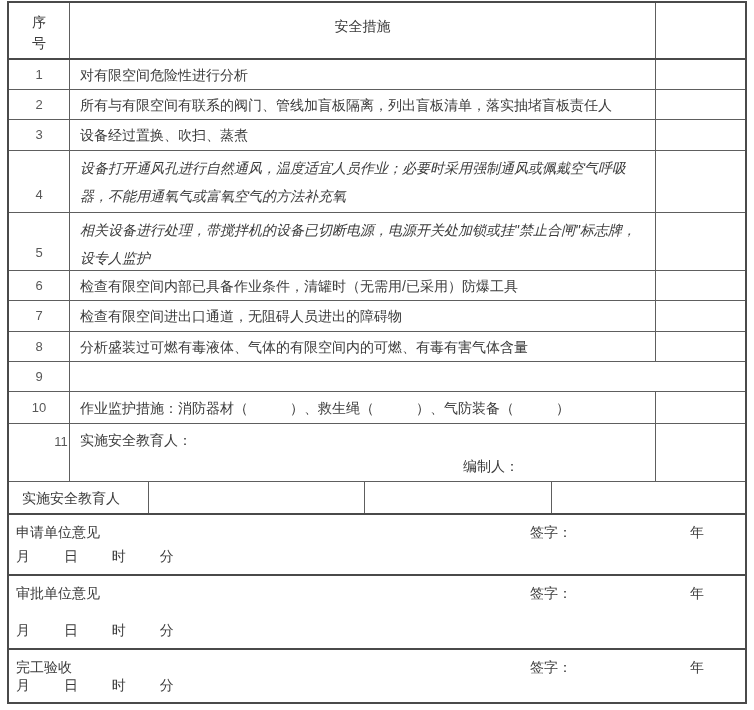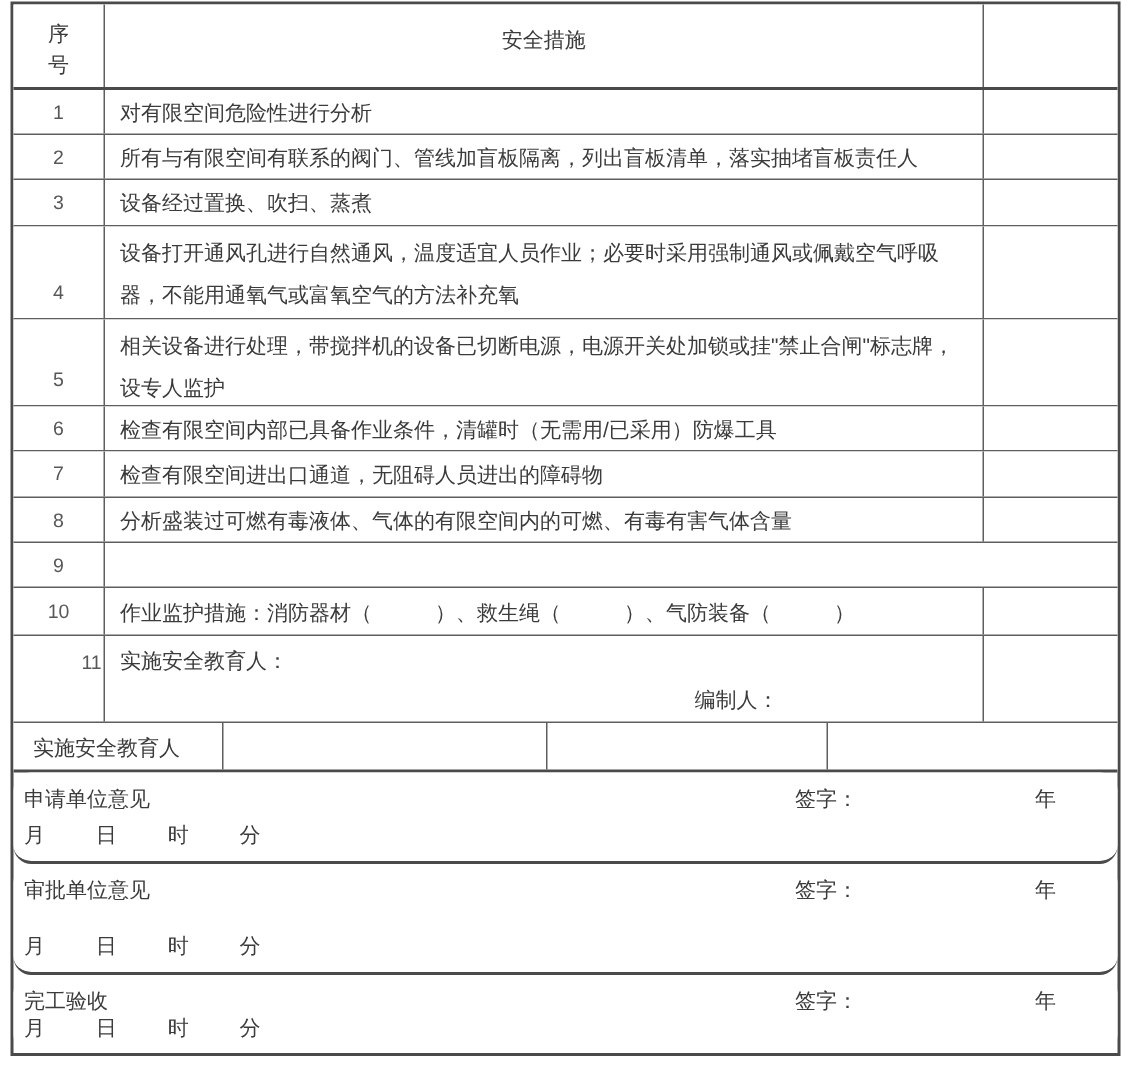--- a/index.html
+++ b/index.html
@@ -24,35 +24,35 @@
   .grid-edu{grid-template-columns:140px 216px 187px 1fr;}
   .cell{
     box-sizing:border-box;display:flex;align-items:center;
     overflow:hidden;line-height:20px;
   }
   .cell.vline{border-right:1px solid #5e5e5e;}
   .cell.num{justify-content:center;color:#585858;font-size:13px;}
   .cell.num.num-bottom{align-items:flex-end;padding-bottom:7px;}
   .cell.num.num-top{align-items:flex-start;padding-top:8px;padding-left:44px;}
   .cell.measure{padding:2px 8px 2px 10px;line-height:28px;}
-  .cell.measure.wrap2{align-items:flex-start;padding-top:3px;}
+  .cell.measure.wrap2{align-items:flex-start;padding-top:3px;font-style:italic;}
   .hdr-seq{flex-direction:column;justify-content:space-between;
     padding:11px 0 7px;align-items:center;line-height:16px;}
   .hdr-measure{justify-content:center;align-items:flex-start;padding-top:13px;}
   .hdr-confirm{justify-content:center;align-items:flex-start;padding-top:13px;}
   .cell.col2{
     flex-direction:column;align-items:stretch;justify-content:space-between;
     padding:7px 8px 6px 10px;line-height:18px;
   }
   .compiler-line{margin-left:383px;}
   .edu-label{padding-left:13px;}
   .section{
     display:flex;flex-direction:column;justify-content:space-between;
     box-sizing:border-box;border-bottom:2px solid #4a4a4a;
-    padding:8px 0 9px;background:#fff;border-radius:12px;
+    padding:8px 0 9px;background:#fff;
   }
   .section.last{border-bottom:none;}
   .sec-line1{position:relative;padding-left:7px;line-height:18px;}
   .sec-sign{position:absolute;left:521px;top:0;}
   .sec-year{position:absolute;left:681px;top:0;}
   .sec-line2{padding-left:7px;line-height:18px;}
   .sec-line2 span{display:inline-block;margin-right:30px;}
 </style>
 </head>
 <body>

